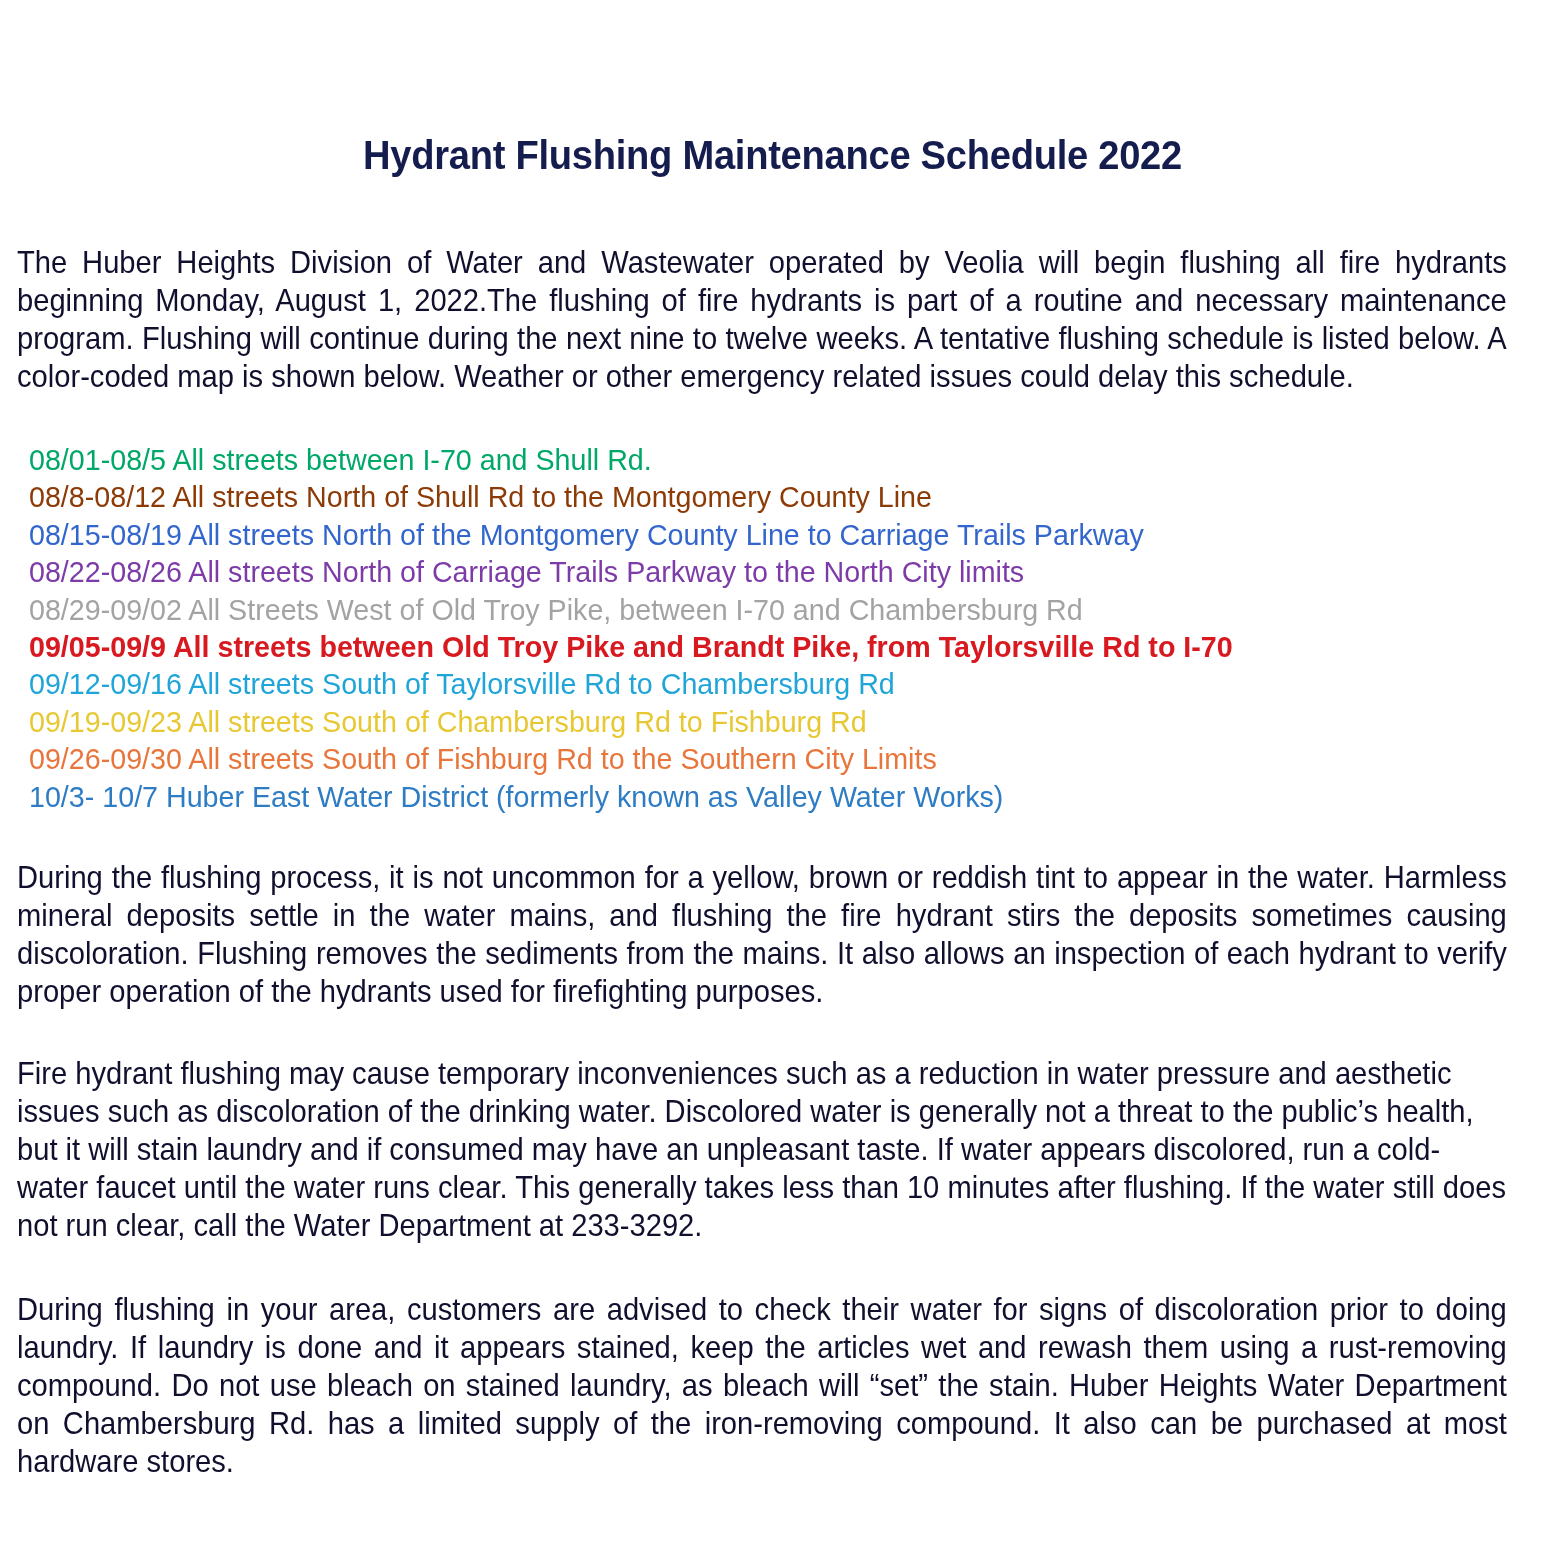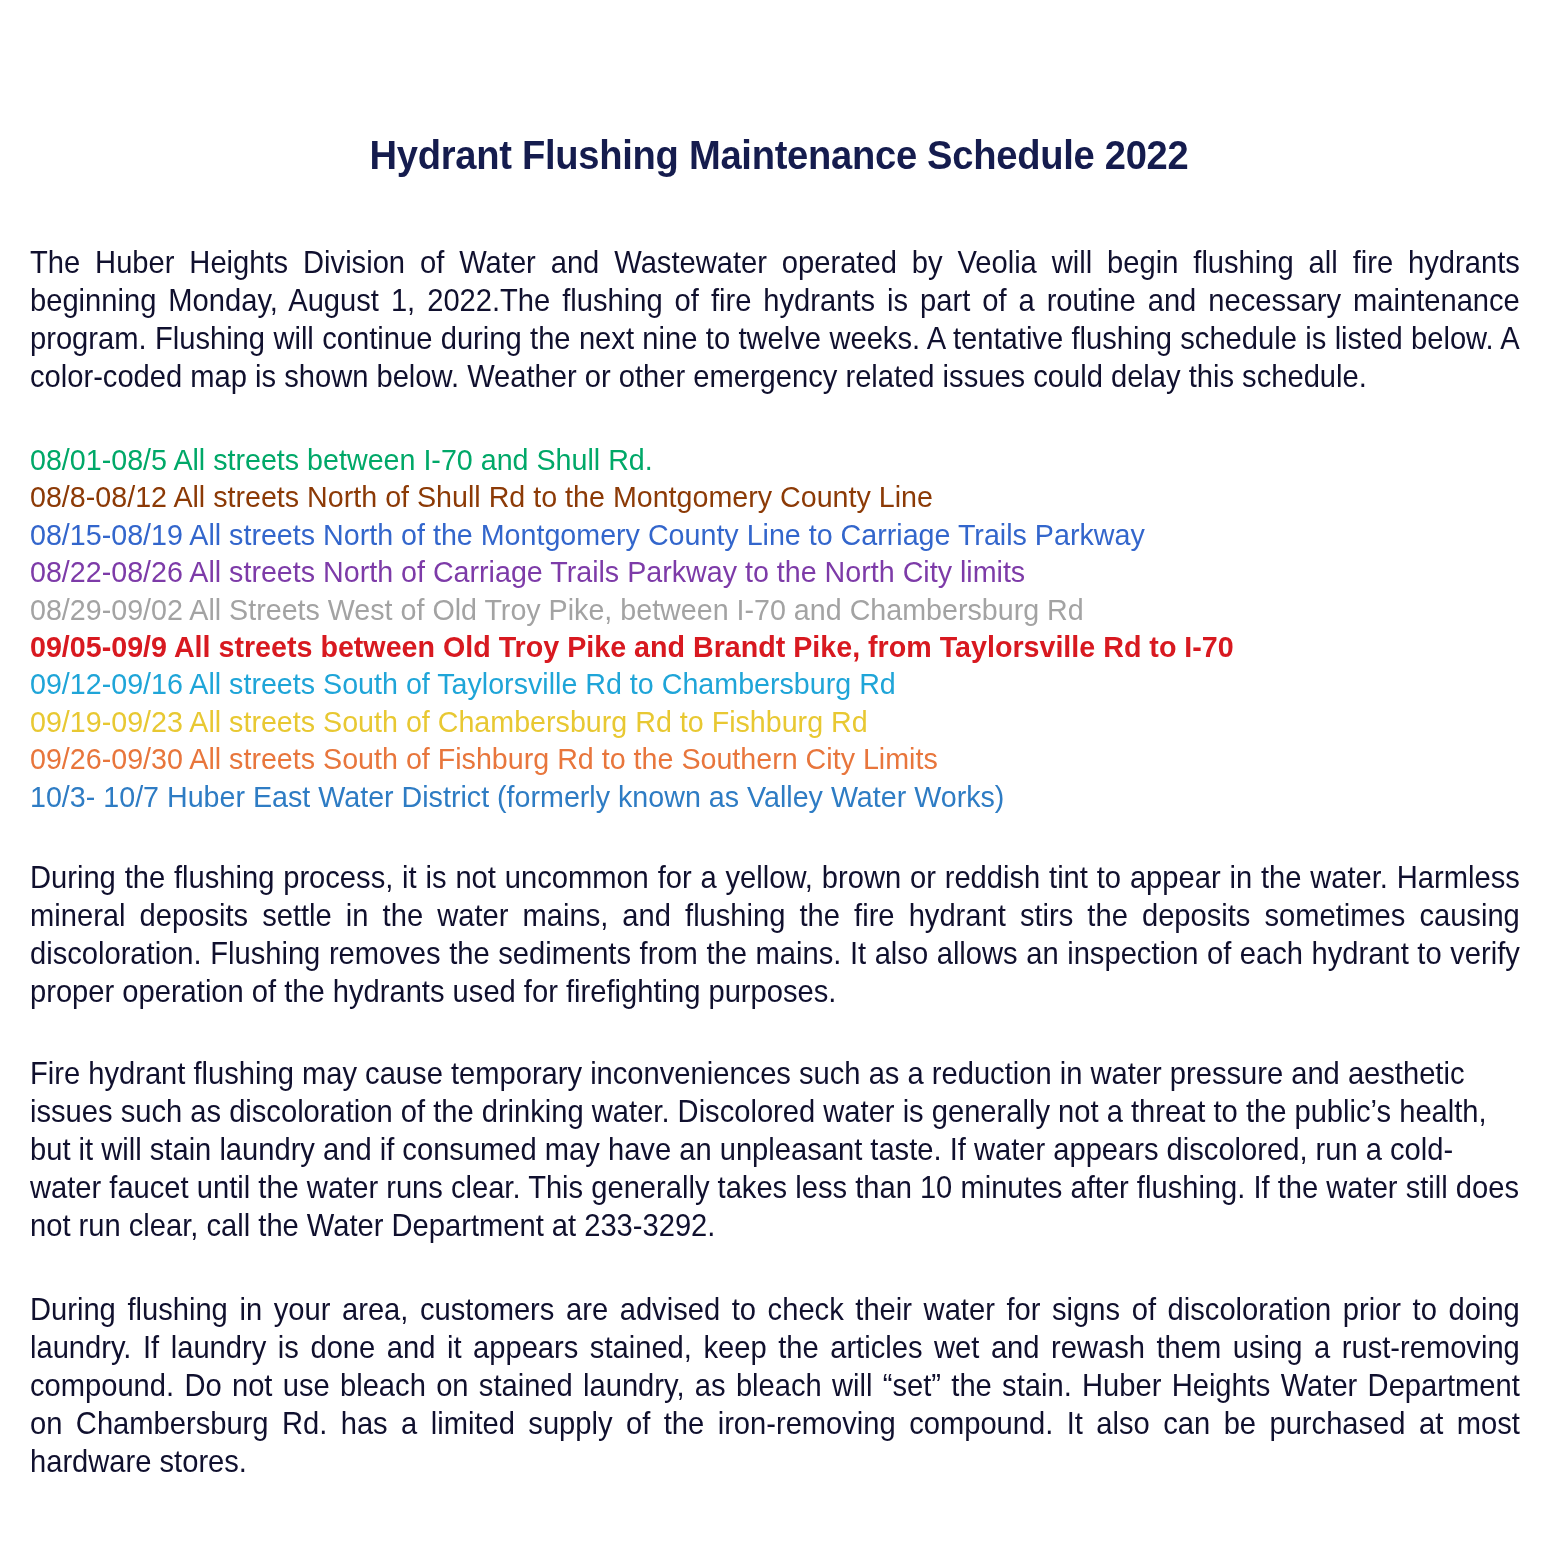--- a/index.html
+++ b/index.html
@@ -12,21 +12,21 @@
     height: 1563px;
     font-family: "Liberation Sans", "DejaVu Sans", sans-serif;
     color: #1a1a33;
     overflow: hidden;
   }
 
   .page {
     box-sizing: border-box;
     width: 1563px;
     height: 1563px;
-    padding: 0 35px 0 30px;
+    padding: 0 35px 0 17px;
     position: relative;
   }
 
   
   .doc-title {
     text-align: center;
     font-size: 41px;
     font-weight: bold;
     color: #151c4e;
     letter-spacing: -0.3px;
@@ -56,21 +56,21 @@
   }
 
   #intro-paragraph { margin-top: 64px; }
   #process-paragraph { margin-top: 43px; }
   #inconvenience-paragraph { margin-top: 44px; }
   #laundry-paragraph { margin-top: 46px; }
 
   
   .schedule-list {
     list-style: none;
-    margin: 0;
+    margin: 12px;
     padding: 0;
     margin-top: 46px;
   }
   .schedule-item {
     font-size: 30px;
     line-height: 37.4px;
     white-space: nowrap;
     transform: scaleX(0.955);
     transform-origin: left top;
   }

